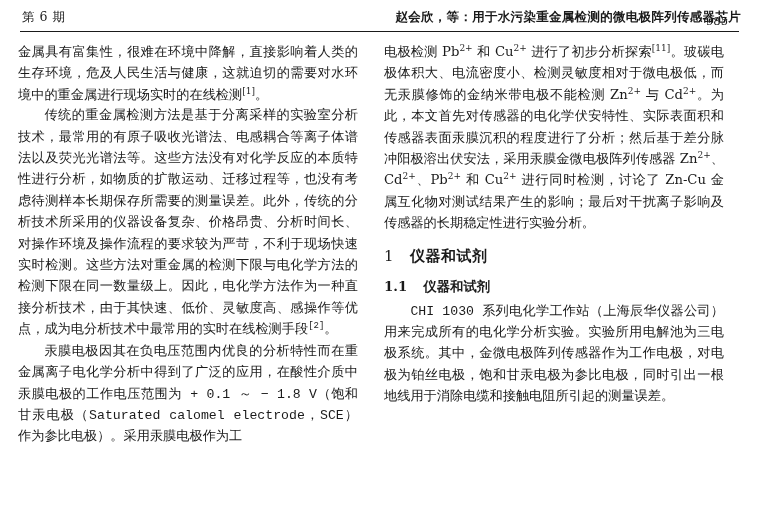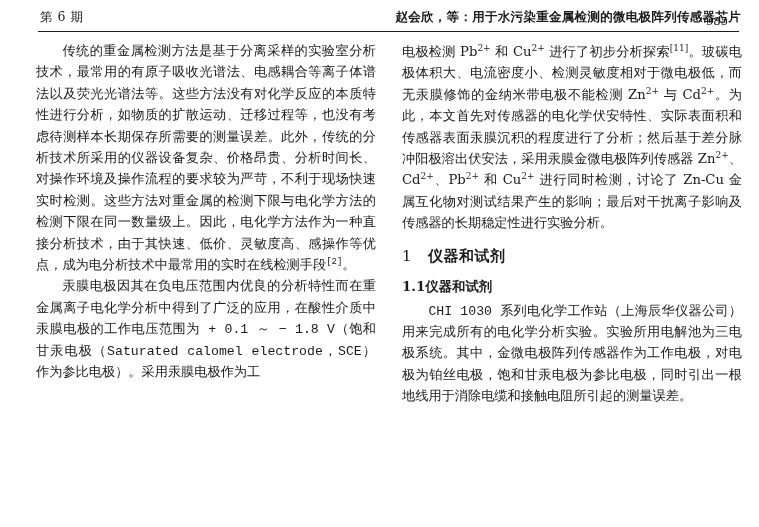--- a/index.html
+++ b/index.html
@@ -12,21 +12,21 @@
     background: #ffffff;
     font-family: "DejaVu Serif", "Liberation Serif", serif;
     color: #1a1a1a;
     overflow: hidden;
   }
   .page {
     position: relative;
     width: 759px;
     height: 455px;
     box-sizing: border-box;
-    padding: 8px 18px 0 36px;
+    padding: 8px 18px 0 18px;
   }
   
   .runhead {
     position: relative;
     height: 22px;
     font-size: 12.5px;
     line-height: 18px;
   }
   .runhead .issue {
     position: absolute;
@@ -91,41 +91,42 @@
   .sec-h1 .num {
     margin-right: 16px;
     font-weight: normal;
   }
   .sec-h2 {
     font-size: 13.4px;
     font-weight: bold;
     margin: 12px 0 5px 0;
   }
   .sec-h2 .num {
-    margin-right: 0;
+    margin-right: 16px;
   }
   .ion {
     white-space: nowrap;
   }
 </style>
 </head>
 <body>
 
 <div class="page">
 
   <div class="runhead">
     <span class="issue">第 6 期</span>
     <span class="title">赵会欣，等：用于水污染重金属检测的微电极阵列传感器芯片</span>
     <span class="pageno">985</span>
   </div>
   <hr class="rule">
 
   <div class="columns">
 
     <div class="col">
+      <p><span>金属具有富集性，很难在环境中降解，直接影响着人类的生存环境，危及人民生活与健康，这就迫切的需要对水环境中的重金属进行现场实时的在线检测<sup>[1]</sup>。</span></p>
       <p class="indent"><span>传统的重金属检测方法是基于分离采样的实验室分析技术，最常用的有原子吸收光谱法、电感耦合等离子体谱法以及荧光光谱法等。这些方法没有对化学反应的本质特性进行分析，如物质的扩散运动、迁移过程等，也没有考虑待测样本长期保存所需要的测量误差。此外，传统的分析技术所采用的仪器设备复杂、价格昂贵、分析时间长、对操作环境及操作流程的要求较为严苛，不利于现场快速实时检测。这些方法对重金属的检测下限与电化学方法的检测下限在同一数量级上。因此，电化学方法作为一种直接分析技术，由于其快速、低价、灵敏度高、感操作等优点，成为电分析技术中最常用的实时在线检测手段<sup>[2]</sup>。</span></p>
       <p class="indent"><span>汞膜电极因其在负电压范围内优良的分析特性而在重金属离子电化学分析中得到了广泛的应用，在酸性介质中汞膜电极的工作电压范围为 + 0.1 ～ − 1.8 V（饱和甘汞电极（Saturated calomel electrode，SCE）作为参比电极）。采用汞膜电极作为工</span></p>
     </div>
 
     <div class="col">
       <p><span>电极检测 <span class="ion">Pb<sup>2+</sup></span> 和 <span class="ion">Cu<sup>2+</sup></span> 进行了初步分析探索<sup>[11]</sup>。玻碳电极体积大、电流密度小、检测灵敏度相对于微电极低，而无汞膜修饰的金纳米带电极不能检测 <span class="ion">Zn<sup>2+</sup></span> 与 <span class="ion">Cd<sup>2+</sup></span>。为此，本文首先对传感器的电化学伏安特性、实际表面积和传感器表面汞膜沉积的程度进行了分析；然后基于差分脉冲阳极溶出伏安法，采用汞膜金微电极阵列传感器 <span class="ion">Zn<sup>2+</sup></span>、<span class="ion">Cd<sup>2+</sup></span>、<span class="ion">Pb<sup>2+</sup></span> 和 <span class="ion">Cu<sup>2+</sup></span> 进行同时检测，讨论了 Zn-Cu 金属互化物对测试结果产生的影响；最后对干扰离子影响及传感器的长期稳定性进行实验分析。</span></p>
 
       <div class="sec-h1">
         <span class="num">1</span><span>仪器和试剂</span>
       </div>

